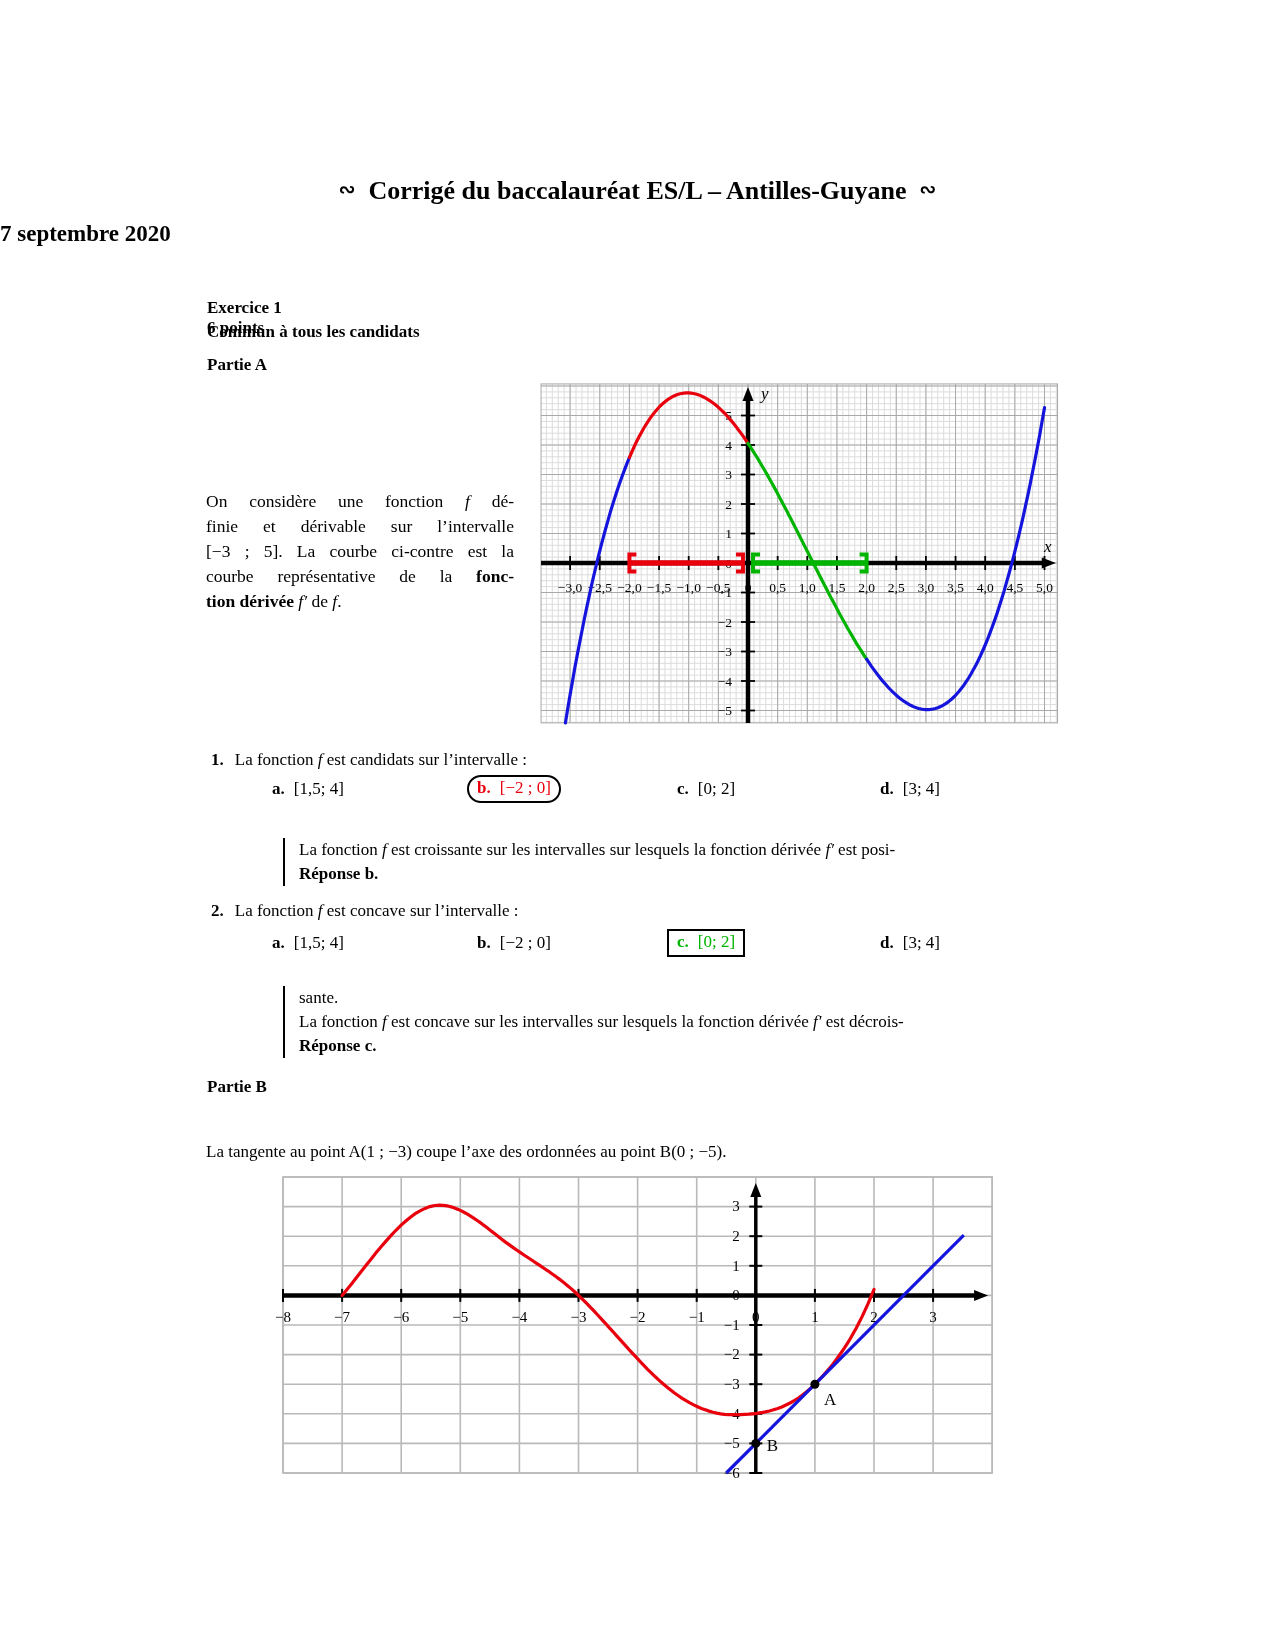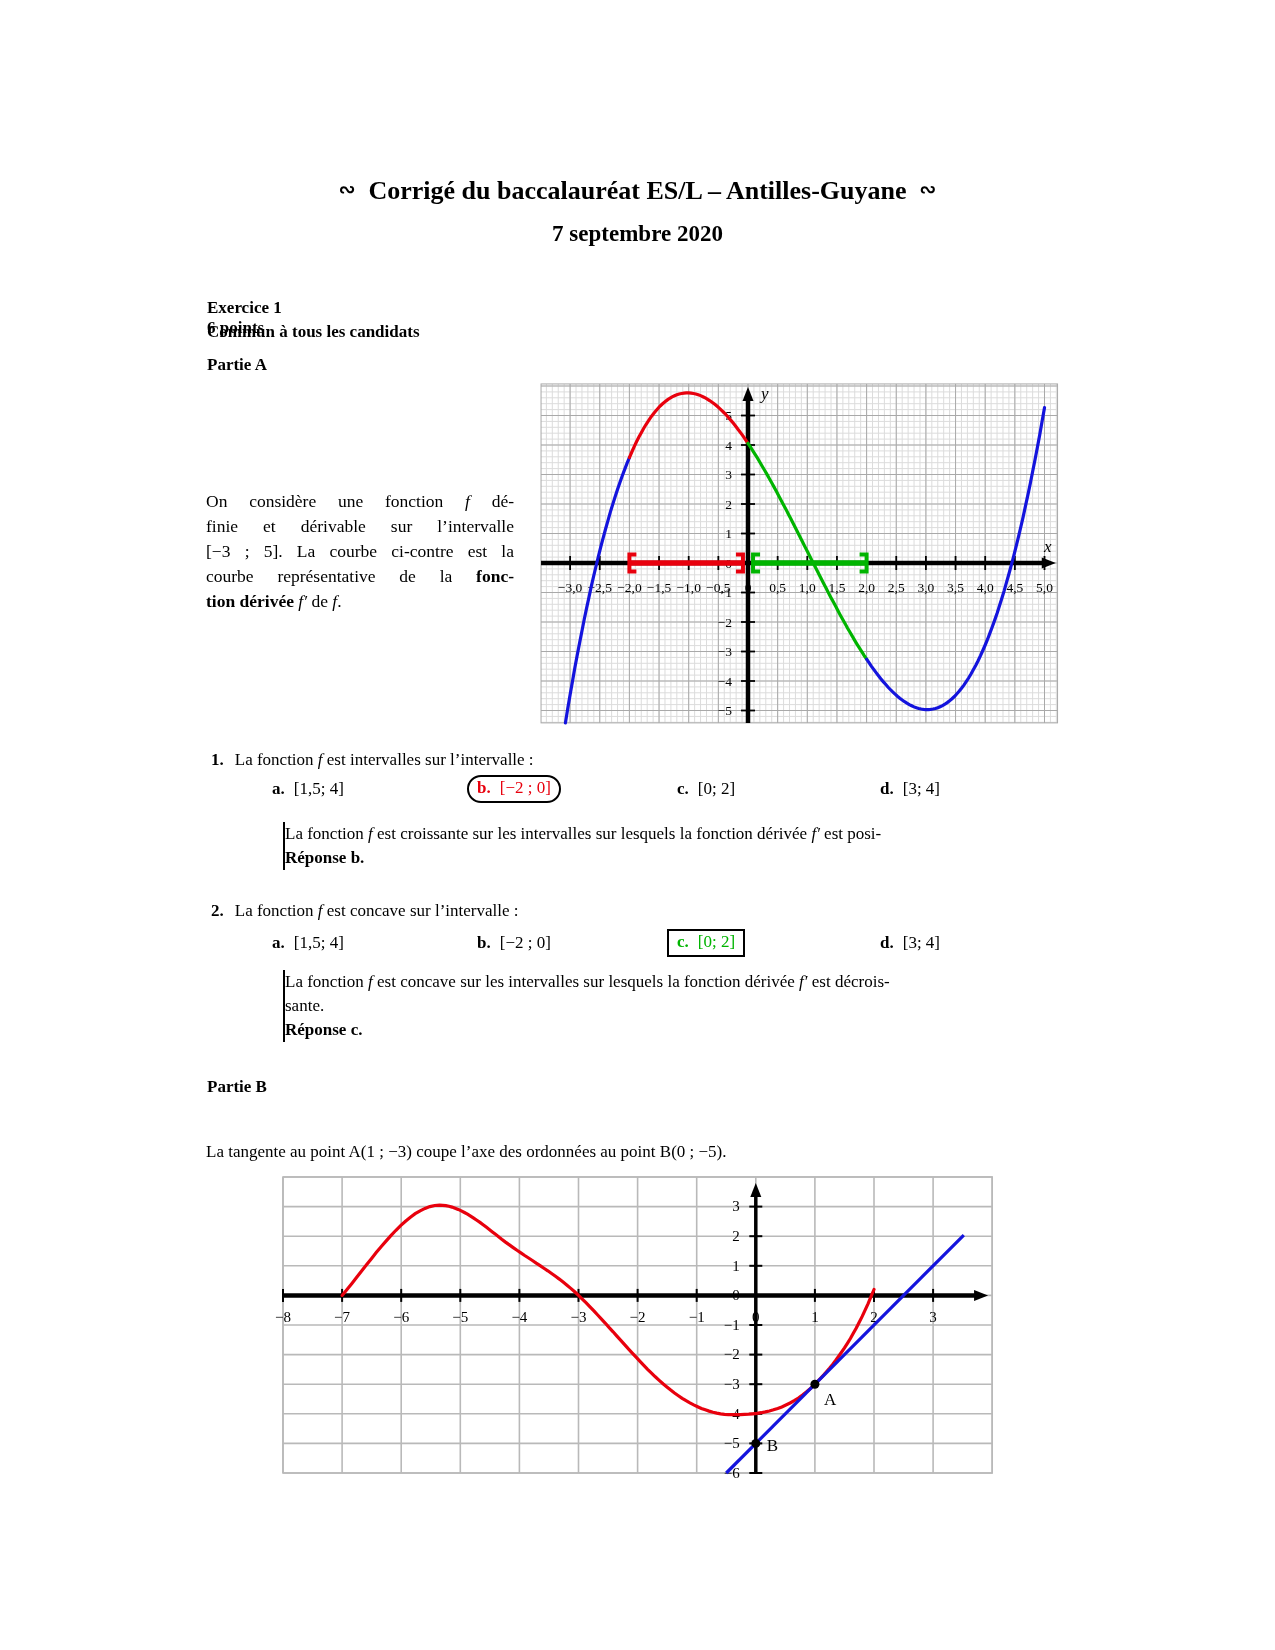--- a/index.html
+++ b/index.html
@@ -1,42 +1,42 @@
 <!DOCTYPE html>
 <html><head>
 <meta charset="utf-8">
 <style>
   html,body{margin:0;padding:0;background:#fff;}
   .page{position:relative;width:1275px;height:1650px;background:#ffffff;overflow:hidden;
         font-family:"Liberation Serif","DejaVu Serif",serif;font-size:17px;color:#000;}
   .abs{position:absolute;}
   .titleline{top:176px;left:0;width:100%;text-align:center;font-size:26px;font-weight:bold;}
   .orn{font-family:"DejaVu Sans",sans-serif;font-size:20px;position:relative;top:-3px;margin:0 13px;}
-  .subtitle{top:221px;left:0;width:100%;text-align:center;font-size:23px;font-weight:bold;}
+  .subtitle{top:221px;left:0;width:100%;font-size:23px;font-weight:bold;}
   .exrow{left:207px;top:298px;width:809px;display:flex;justify-content:space-between;font-weight:bold;flex-direction:column;}
   .commun{left:207px;top:322px;font-weight:bold;}
   .headA{left:207px;top:355px;font-weight:bold;}
   .headB{left:207px;top:1077px;font-weight:bold;}
   .intro{left:206px;top:489px;width:308px;line-height:25px;font-size:17.5px;}
   .introline{text-align:justify;text-align-last:justify;}
   .introline.last{text-align-last:left;}
   .chart1{left:541px;top:384px;overflow:visible;}
   .chart2{left:283px;top:1177px;overflow:visible;}
   .qline{left:211px;}
   .q1{top:750px;}
   .q2{top:901px;}
   .optrow{left:0;top:0;width:1085px;height:36px;}
   .row1{top:779px;}
   .row2{top:933px;}
   .opt{position:absolute;top:0;white-space:nowrap;}
   .opt .k{font-weight:bold;}
   .opt .v{margin-left:9px;}
   .opt.boxed{border:2px solid #000;padding:1px 8px 3px 8px;margin-left:-10px;margin-top:-4px;}
   .o0{left:272px;} .o1{left:477px;border-radius:14px;} .o2{left:677px;} .o3{left:880px;}
-  .expl{left:283px;width:740px;border-left:2px solid #000;line-height:24px;}
+  .expl{left:283px;width:740px;border-left:2px solid #000;padding-left:14px;line-height:24px;margin-top:16px;}
   .expl1{top:822px;}
   .expl2{top:970px;}
   .pb0{left:206px;top:1117px;}
   .pb1{left:206px;top:1142px;}
   .s-i{font-style:italic;}
   .s-b{font-weight:bold;}
   .s-qn{font-weight:bold;margin-right:11px;}
 </style>
 </head>
 <body>
@@ -317,21 +317,21 @@
         <path d="M 95.4 170.5 L 88.4 170.5 L 88.4 187.5 L 95.4 187.5" stroke="#e8000d" stroke-width="4" fill="none"></path>
         <path d="M 194.9595 170.5 L 201.9595 170.5 L 201.9595 187.5 L 194.9595 187.5" stroke="#e8000d" stroke-width="4" fill="none"></path>
       </g>
       <g>
         <line x1="212.0405" y1="179" x2="325.6" y2="179" stroke="#00b400" stroke-width="5.5"></line>
         <path d="M 219.0405 170.5 L 212.0405 170.5 L 212.0405 187.5 L 219.0405 187.5" stroke="#00b400" stroke-width="4" fill="none"></path>
         <path d="M 318.6 170.5 L 325.6 170.5 L 325.6 187.5 L 318.6 187.5" stroke="#00b400" stroke-width="4" fill="none"></path>
       </g>
     </svg>
 
-  <div class="abs qline q1"><span class="s-qn">1.</span><span>La fonction </span><span class="s-i">f</span><span> est intervalles sur l’intervalle :</span></div>
+  <div class="abs qline q1"><span class="s-qn">1.</span><span>La fonction </span><span class="s-i">f</span><span> est candidats sur l’intervalle :</span></div>
   <div class="abs optrow row1">
       <span class="opt o0" style="color: rgb(0, 0, 0);"><span class="k">a.</span><span class="v">[1,5; 4]</span></span>
       <span class="opt o1 boxed" style="color: rgb(232, 0, 13);"><span class="k">b.</span><span class="v">[−2 ; 0]</span></span>
       <span class="opt o2" style="color: rgb(0, 0, 0);"><span class="k">c.</span><span class="v">[0; 2]</span></span>
       <span class="opt o3" style="color: rgb(0, 0, 0);"><span class="k">d.</span><span class="v">[3; 4]</span></span>
     </div>
 
   <div class="abs expl expl1">
     <div><span>La fonction </span><span class="s-i">f</span><span> est croissante sur les intervalles sur lesquels la fonction dérivée </span><span class="s-i">f′</span><span> est posi-</span></div>
     <div><span class="s-b">Réponse b.</span></div>
@@ -339,22 +339,22 @@
 
   <div class="abs qline q2"><span class="s-qn">2.</span><span>La fonction </span><span class="s-i">f</span><span> est concave sur l’intervalle :</span></div>
   <div class="abs optrow row2">
       <span class="opt o0" style="color: rgb(0, 0, 0);"><span class="k">a.</span><span class="v">[1,5; 4]</span></span>
       <span class="opt o1" style="color: rgb(0, 0, 0);"><span class="k">b.</span><span class="v">[−2 ; 0]</span></span>
       <span class="opt o2 boxed" style="color: rgb(0, 180, 0);"><span class="k">c.</span><span class="v">[0; 2]</span></span>
       <span class="opt o3" style="color: rgb(0, 0, 0);"><span class="k">d.</span><span class="v">[3; 4]</span></span>
     </div>
 
   <div class="abs expl expl2">
+    <div><span>sante.</span></div>
     <div><span>La fonction </span><span class="s-i">f</span><span> est concave sur les intervalles sur lesquels la fonction dérivée </span><span class="s-i">f′</span><span> est décrois-</span></div>
-    <div><span>sante.</span></div>
     <div><span class="s-b">Réponse c.</span></div>
   </div>
 
   <div class="abs headB">Partie B</div>
   <div class="abs pb1"><span>La tangente au point A(1 ; −3) coupe l’axe des ordonnées au point B(0 ; −5).</span></div>
 
   <svg class="abs chart2" width="710" height="298" viewBox="0 0 710 298">
       <rect x="0" y="0" width="710" height="298" fill="#ffffff"></rect>
       <g>
         <line x1="0" y1="0" x2="0" y2="296" stroke="#b9b9b9" stroke-width="1.6"></line>

